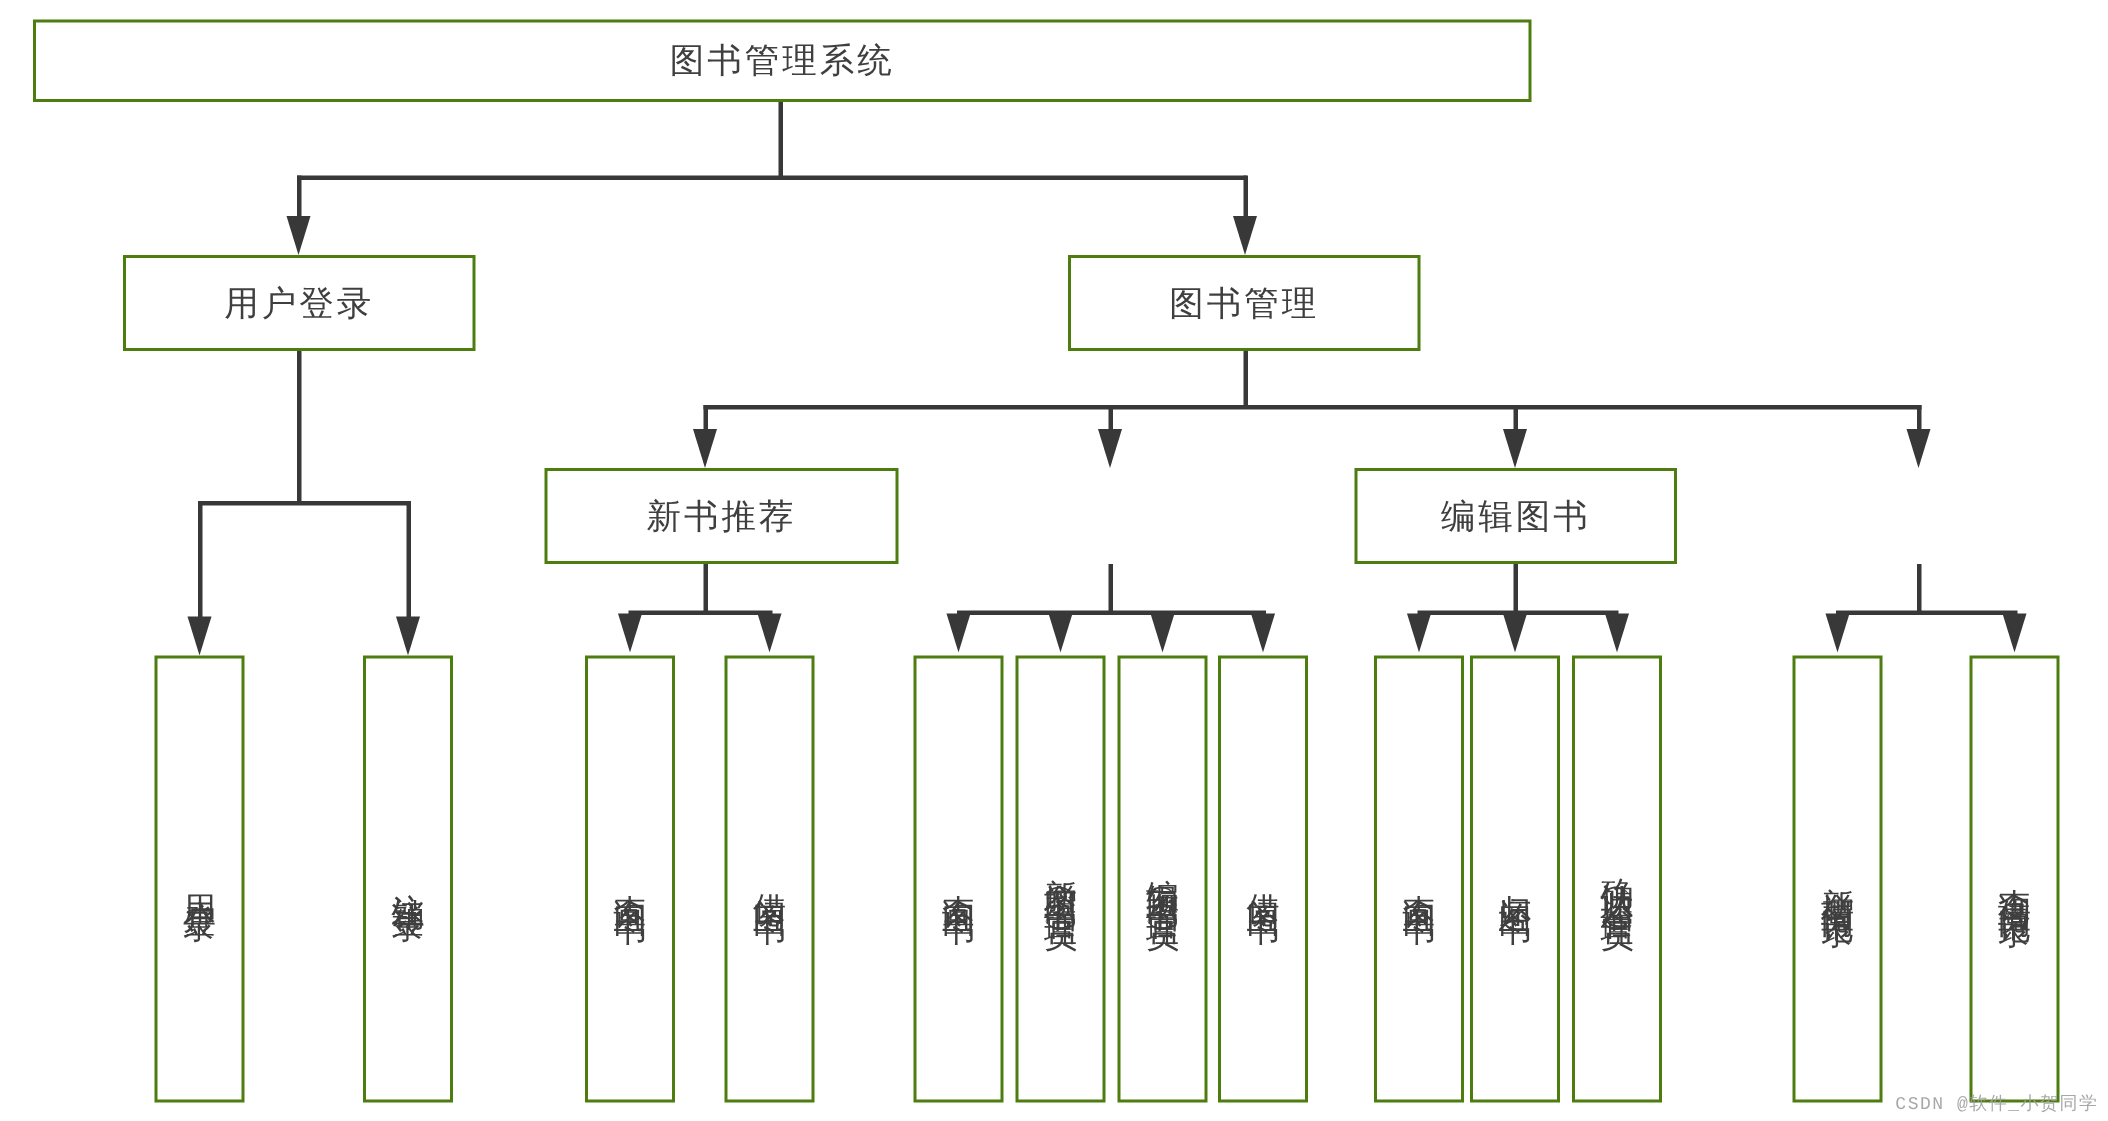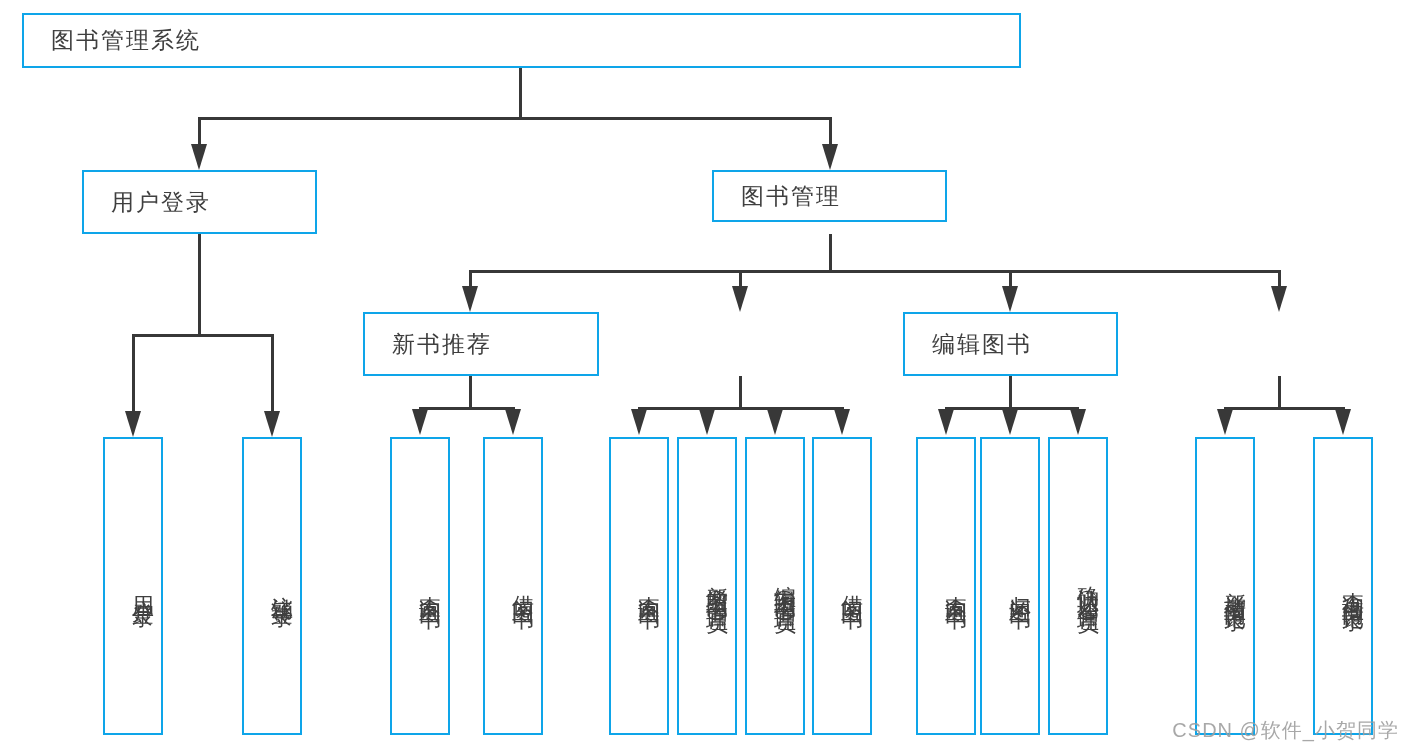--- a/index.html
+++ b/index.html
@@ -6,29 +6,29 @@
   .stage{
     position:relative;
     width:1405px;height:747px;
     background:#ffffff;
     font-family:"Liberation Sans", sans-serif;
     overflow:hidden;
   }
   .box{
     position:absolute;
     background:#ffffff;
-    border:2px solid #0ea5e9;
+    border:2px solid #4d7c0f;
     box-sizing:border-box;
     display:flex;
     align-items:center;
+    justify-content:center;
     color:#3f3f3f;
     font-size:23px;
     letter-spacing:2px;
     z-index:2;
-    padding-left:27px;
   }
   .vbox span{
     writing-mode:vertical-rl;
     text-orientation:mixed;
     letter-spacing:4px;
     font-size:22px;
     line-height:1;
     white-space:nowrap;
   }
   .h-line,.v-line{
@@ -43,39 +43,40 @@
     width:0;height:0;
     border-left:8px solid transparent;
     border-right:8px solid transparent;
     border-top:26px solid #383838;
     z-index:1;
   }
   .watermark{
     position:absolute;
     right:6px;
     bottom:3px;
-    font-size:20px;
+    font-size:12px;
     color:rgba(158,158,158,0.9);
     letter-spacing:1px;
     z-index:5;
+    font-family:Liberation Mono, monospace;
   }
 </style>
 </head>
 <body>
 
 <div class="stage">
 
   <div class="box" style="left:22px;top:13px;width:999px;height:55px;">
     <span>图书管理系统</span>
   </div>
 
   <div class="box" style="left:82px;top:170px;width:235px;height:64px;">
     <span>用户登录</span>
   </div>
-  <div class="box" style="left:712px;top:170px;width:235px;height:52px;">
+  <div class="box" style="left:712px;top:170px;width:235px;height:64px;">
     <span>图书管理</span>
   </div>
 
   <div class="box" style="left:363px;top:312px;width:236px;height:64px;">
     <span>新书推荐</span>
   </div>
   <div class="box" style="left:903px;top:312px;width:215px;height:64px;">
     <span>编辑图书</span>
   </div>
 

